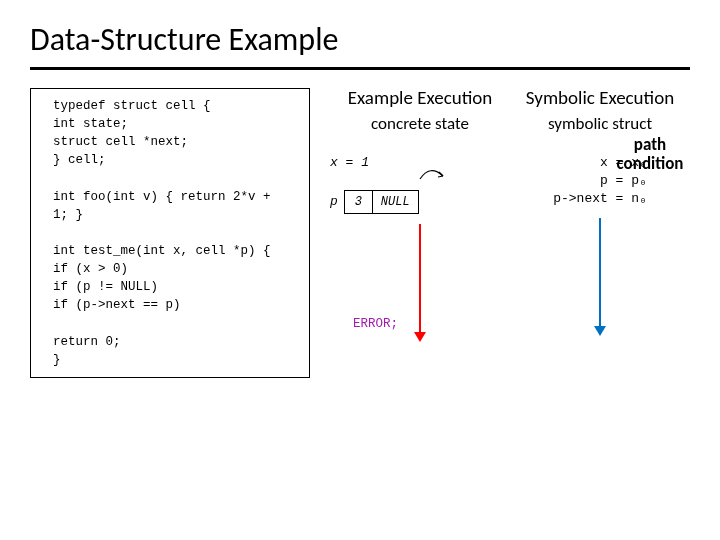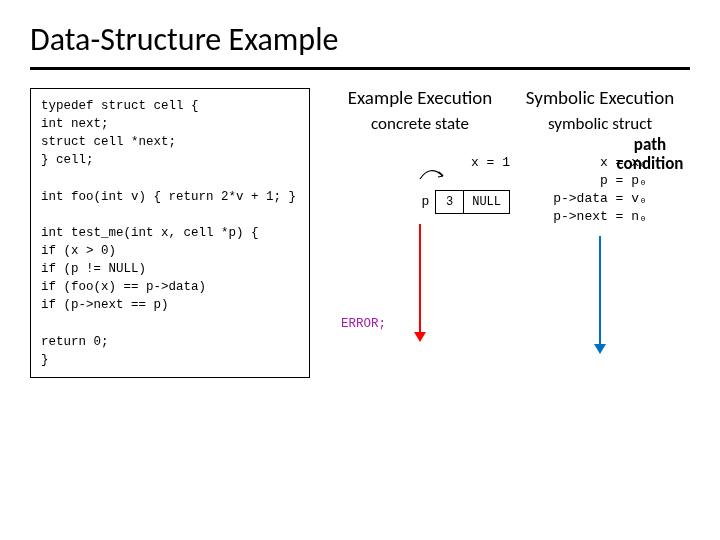--- a/index.html
+++ b/index.html
@@ -21,21 +21,21 @@
     height: 3px;
     background: #000;
     margin-bottom: 18px;
   }
   .content {
     display: flex;
     gap: 20px;
   }
   .codebox {
     border: 1.5px solid #000;
-    padding: 8px 10px;
+    padding: 8px 22px;
     font-family: "Courier New", monospace;
     font-size: 12.5px;
     line-height: 1.45;
     width: 280px;
     background: #fff;
   }
   .codebox .blank { height: 1.45em; }
   .error { color: #a21caf; }
   .right {
     flex: 1;
@@ -73,22 +73,23 @@
   .state-text {
     font-family: "Courier New", monospace;
     font-size: 13px;
     text-align: left;
     display: inline-block;
     line-height: 1.4;
   }
   .concrete-state {
     display: flex;
     flex-direction: column;
-    align-items: flex-end;
+    align-items: flex-start;
     gap: 2px;
+    font-style: italic;
   }
   .cell-diagram {
     display: flex;
     align-items: center;
     gap: 6px;
     margin-top: 4px;
   }
   .cell-label {
     font-family: "Courier New", monospace;
     font-size: 13px;
@@ -145,30 +146,29 @@
 </head>
 <body>
 
 <div class="title">Data-Structure Example</div>
 <div class="hr"></div>
 
 <div class="content">
 
   <div class="codebox">
     <div>typedef struct cell {</div>
-    <div>    int next;</div>
+    <div>    int state;</div>
     <div>    struct cell *next;</div>
     <div>} cell;</div>
     <div class="blank"></div>
     <div>int foo(int v) { return 2*v + 1; }</div>
     <div class="blank"></div>
     <div>int test_me(int x, cell *p) {</div>
     <div>    if (x &gt; 0)</div>
     <div>        if (p != NULL)</div>
-    <div>            if (foo(x) == p-&gt;data)</div>
     <div>                if (p-&gt;next == p)</div>
     <div style="white-space:pre;">                    <span class="error">                    ERROR;</span></div>
     <div>    return 0;</div>
     <div>}</div>
   </div>
 
   <div class="right">
     <div class="path-cond">path condition</div>
     <div class="execcols">
       <div class="col">
@@ -193,21 +193,20 @@
         <div class="vert-arrow concrete"></div>
       </div>
 
       <div class="col">
         <div class="col-header">Symbolic Execution</div>
         <div class="sub-header">symbolic struct</div>
         <div class="sym-block">
           <div class="state-text" style="text-align:right;">
             <div>x = x₀</div>
             <div>p = p₀</div>
-            <div>p-&gt;data = v₀</div>
             <div>p-&gt;next = n₀</div>
           </div>
         </div>
         <div class="vert-arrow symbolic"></div>
       </div>
     </div>
   </div>
 
 </div>
 

